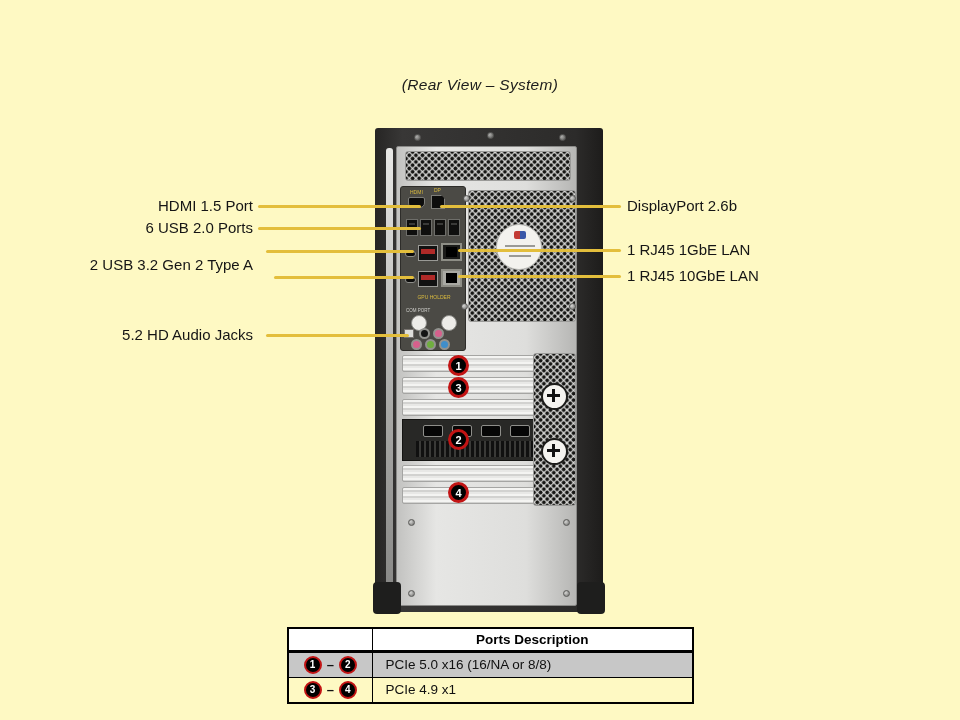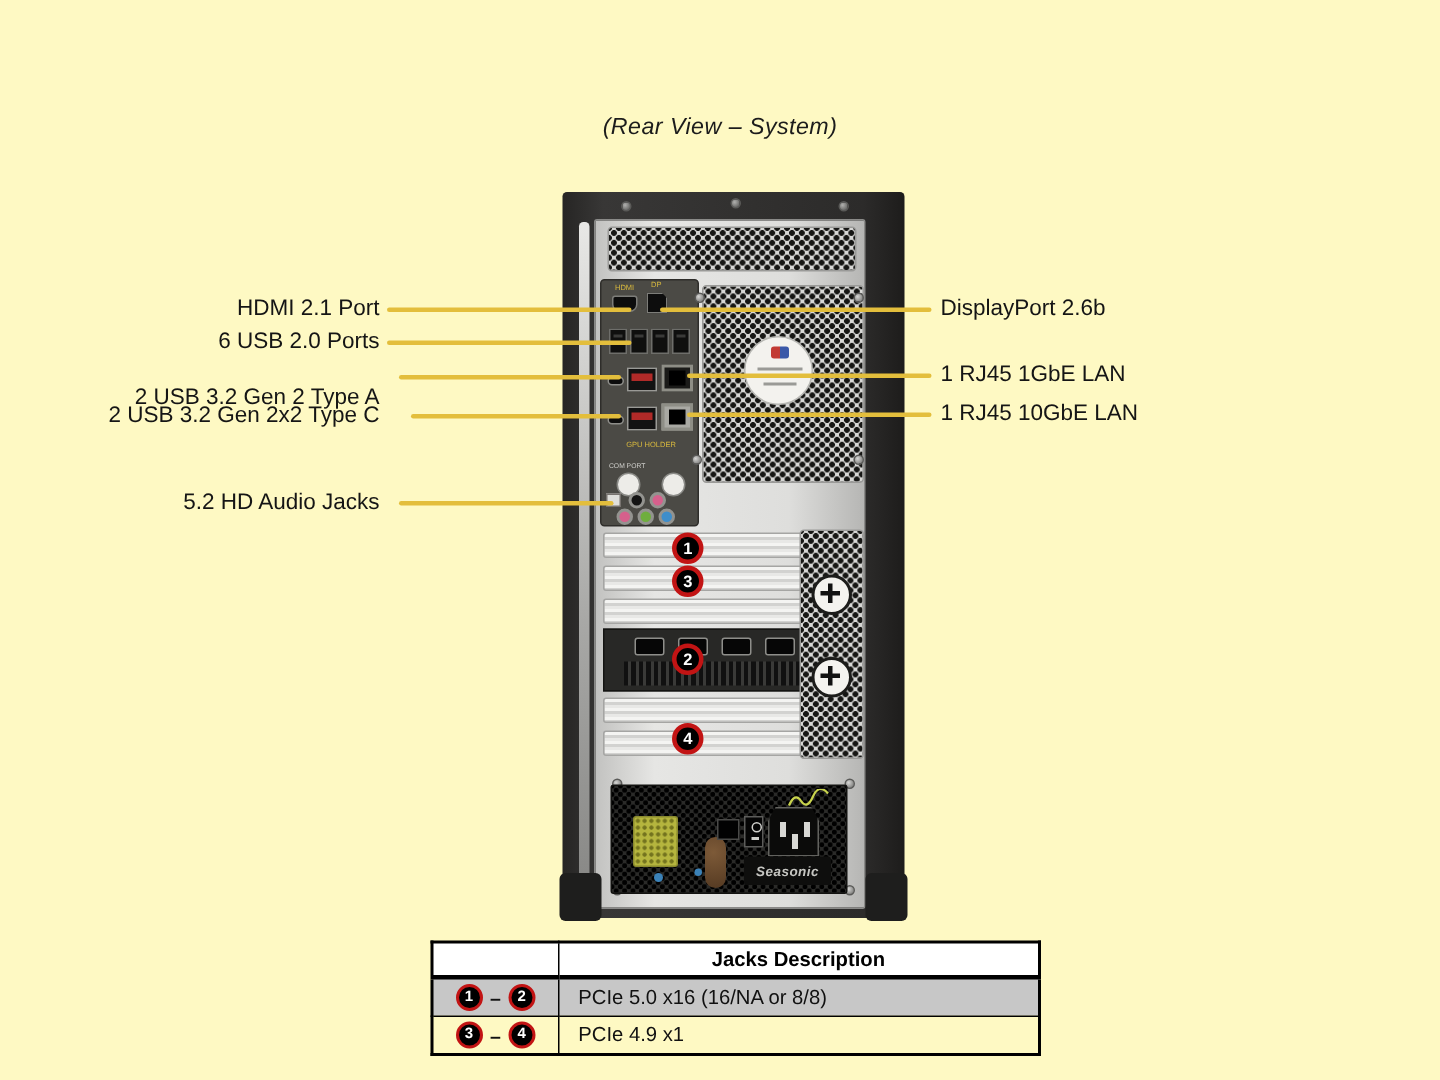--- a/index.html
+++ b/index.html
@@ -223,70 +223,52 @@
 
     <div class="right-vent honeycomb"></div>
     <div class="thumbscrew" style="top:255px;"></div>
     <div class="thumbscrew" style="top:310px;"></div>
 
     <div class="screw" style="left:33px;  top:391px;"></div>
     <div class="screw" style="left:188px; top:391px;"></div>
     <div class="screw" style="left:33px;  top:462px;"></div>
     <div class="screw" style="left:188px; top:462px;"></div>
 
-    <div class="psu-mesh">
-      <div class="hex-label"></div>
-      <div class="blue-dot" style="left:28px; top:58px; width:6px; height:6px;"></div>
-      <div class="blue-dot" style="left:55px; top:55px; width:5px; height:5px;"></div>
-      <div class="brown-blob"></div>
-      <div class="sw-square"></div>
-      <div class="rocker"></div>
-      <div class="ac-inlet">
-        <div class="ac-pin" style="left:7px;  top:9px;"></div>
-        <div class="ac-pin" style="left:23px; top:9px;"></div>
-        <div class="ac-pin" style="left:15px; top:17px;"></div>
-      </div>
-      <div class="psu-brand">Seasonic</div>
-      <svg class="wire" width="30" height="14">
-        <path d="M2 11 q4 -9 8 -3 t8 -3 t10 -2" stroke="#c9d44d" stroke-width="1.5" fill="none"></path>
-      </svg>
-    </div>
 
     <div class="foot" style="left:-2px;"></div>
     <div class="foot" style="left:202px;"></div>
   </div>
 
   <div class="cline" style="left:258px; top:205px; width:163px;"></div>
   <div class="cline" style="left:258px; top:227px; width:163px;"></div>
   <div class="cline" style="left:266px; top:250px; width:148px;"></div>
   <div class="cline" style="left:274px; top:276px; width:140px;"></div>
   <div class="cline" style="left:266px; top:334px; width:143px;"></div>
   <div class="cline" style="left:440px; top:205px; width:181px;"></div>
   <div class="cline" style="left:458px; top:249px; width:163px;"></div>
   <div class="cline" style="left:458px; top:275px; width:163px;"></div>
 
-  <div class="clabel left" style="right:707px; top:197px;">HDMI 2.1 Port</div>
+  <div class="clabel left" style="right:707px; top:197px;">HDMI 1.5 Port</div>
   <div class="clabel left" style="right:707px; top:219px;">6 USB 2.0 Ports</div>
   <div class="clabel left" style="right:707px; top:256px;">2 USB 3.2 Gen 2 Type A</div>
-  <div class="clabel left" style="right:707px; top:268px;">2 USB 3.2 Gen 2x2 Type C</div>
   <div class="clabel left" style="right:707px; top:326px;">5.2 HD Audio Jacks</div>
   <div class="clabel" style="left:627px; top:197px;">DisplayPort 2.6b</div>
   <div class="clabel" style="left:627px; top:241px;">1 RJ45 1GbE LAN</div>
   <div class="clabel" style="left:627px; top:267px;">1 RJ45 10GbE LAN</div>
 
   <div class="slot-table-wrap">
     <table class="slot-table">
       <colgroup>
           <col class="col-badges">
           <col>
         </colgroup>
       <thead>
         <tr>
           <th></th>
-          <th>Jacks Description</th>
+          <th>Ports Description</th>
         </tr>
       </thead>
       <tbody>
         <tr class="row-alt">
           <td class="badge-cell">
             <span class="badge-pair">
               <span class="tbadge">1</span>
               <span class="tdash">–</span>
               <span class="tbadge">2</span>
             </span>

